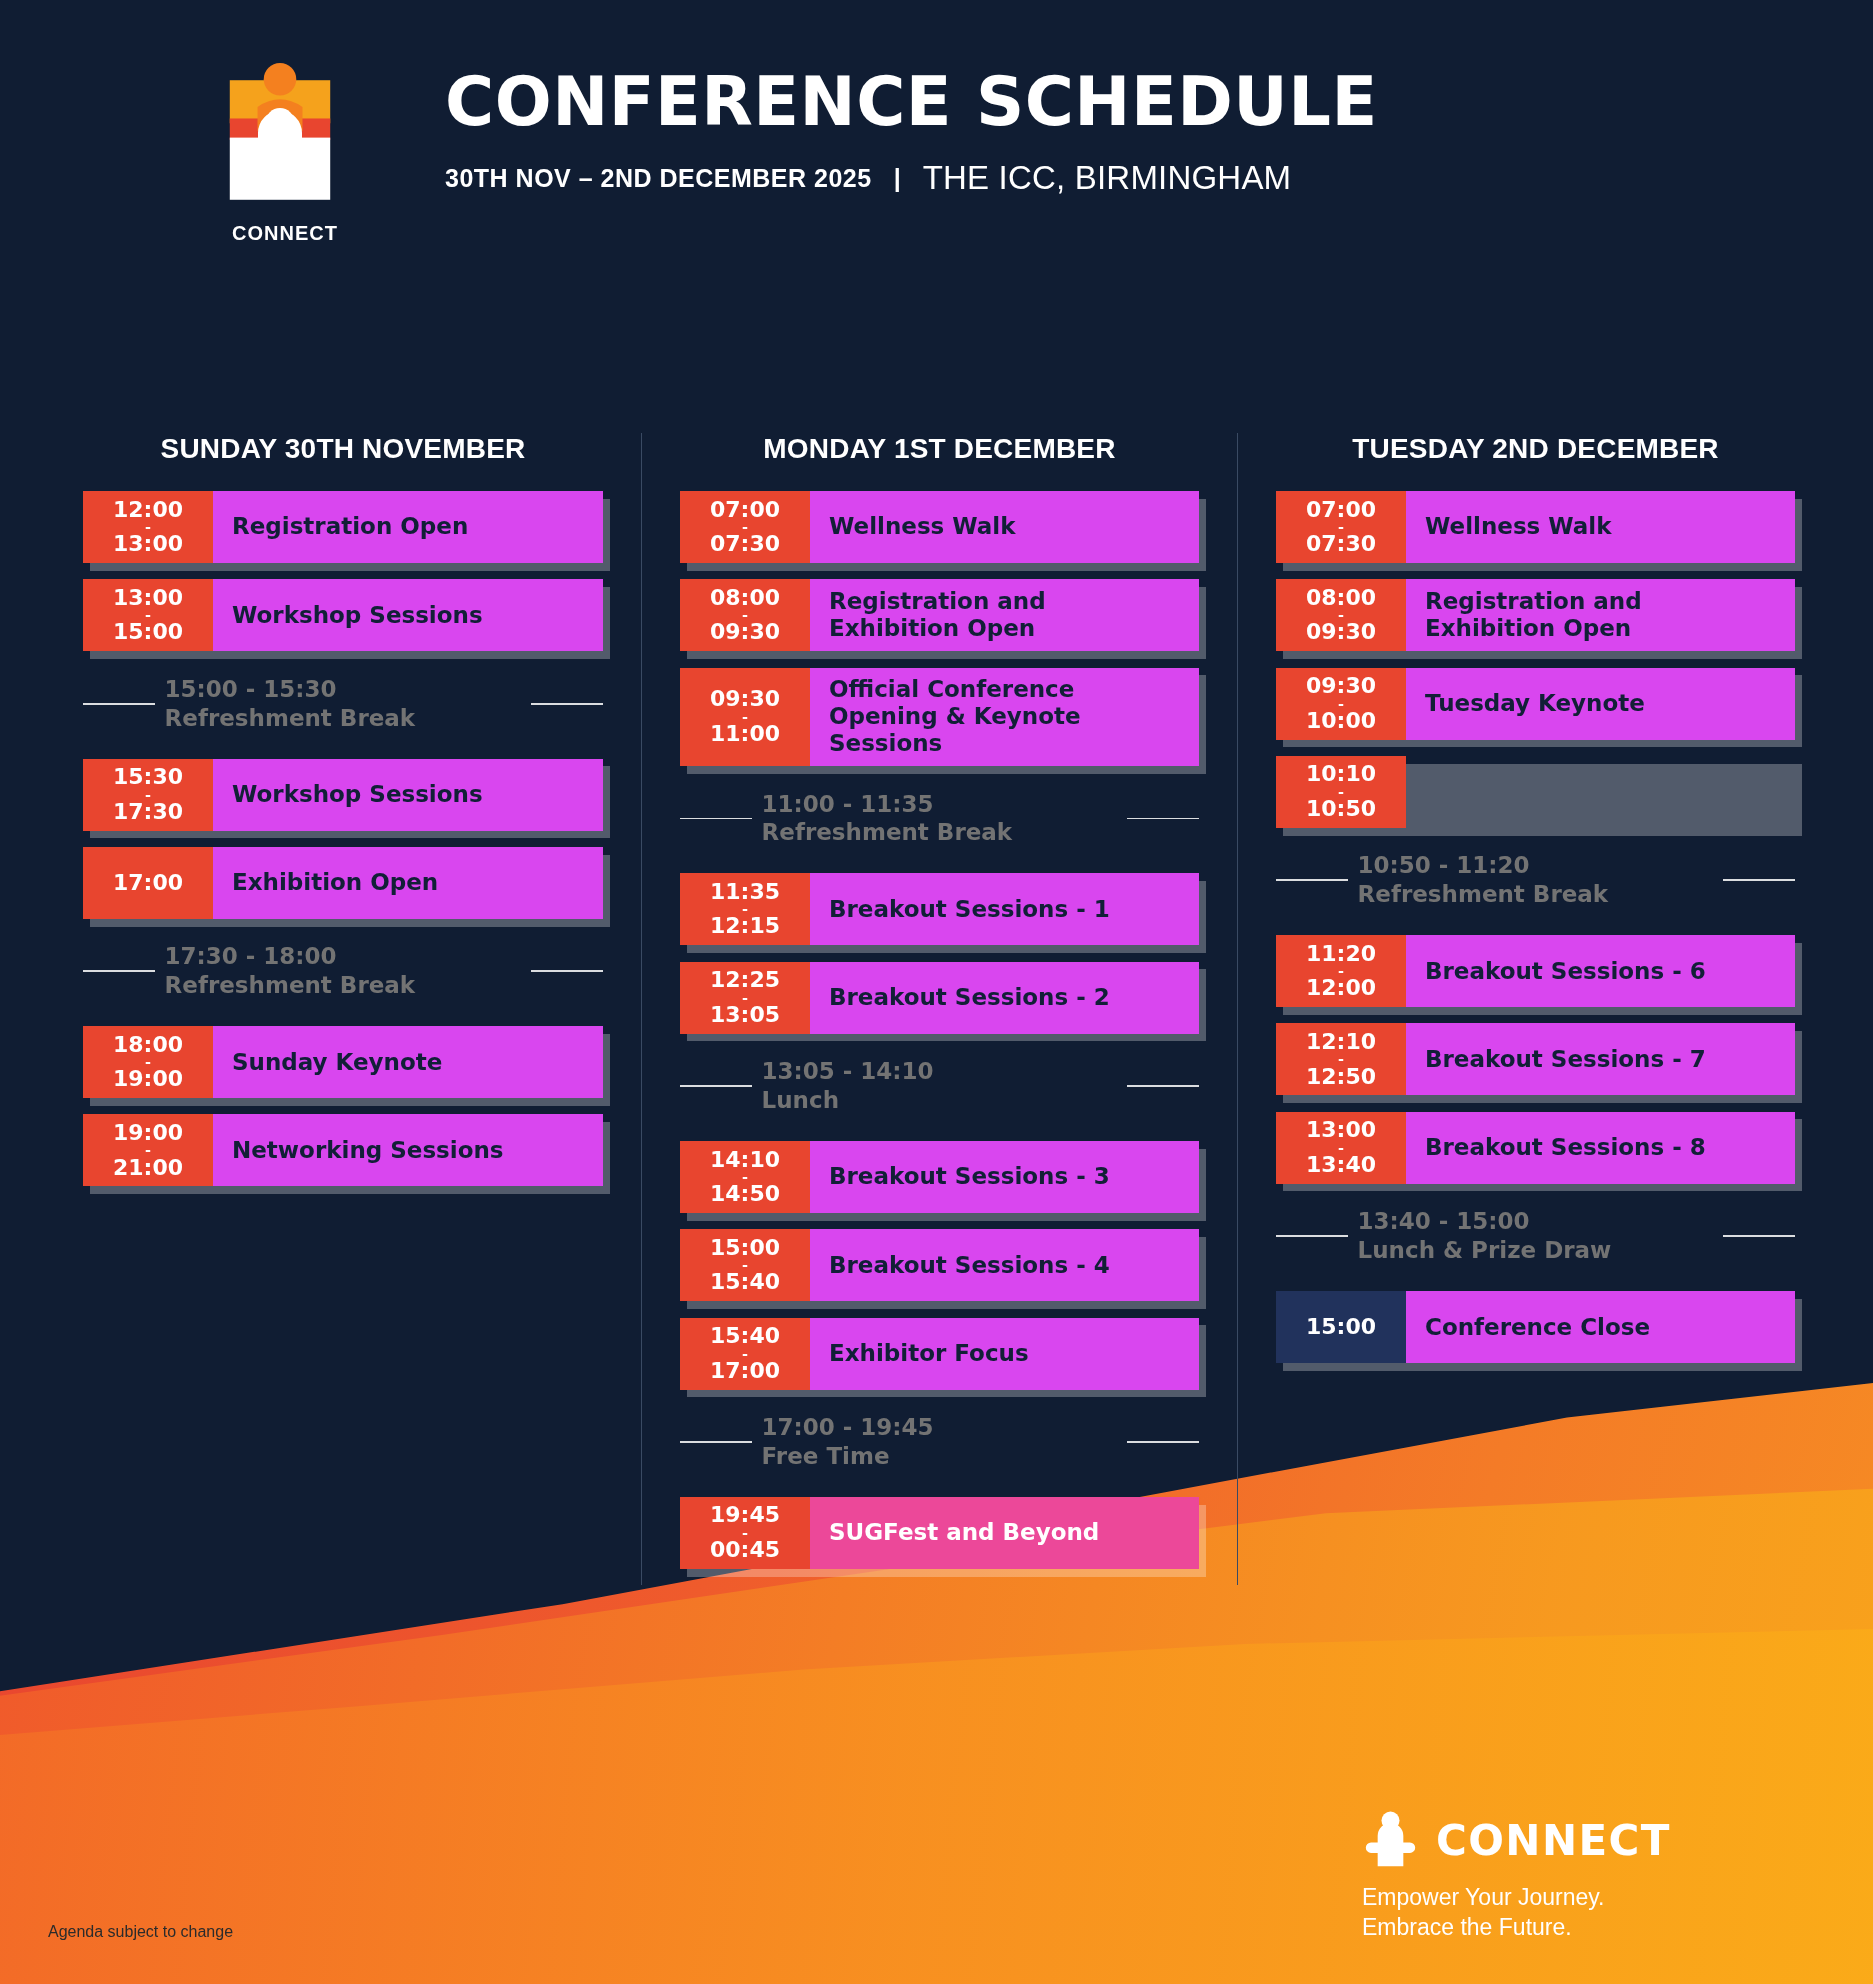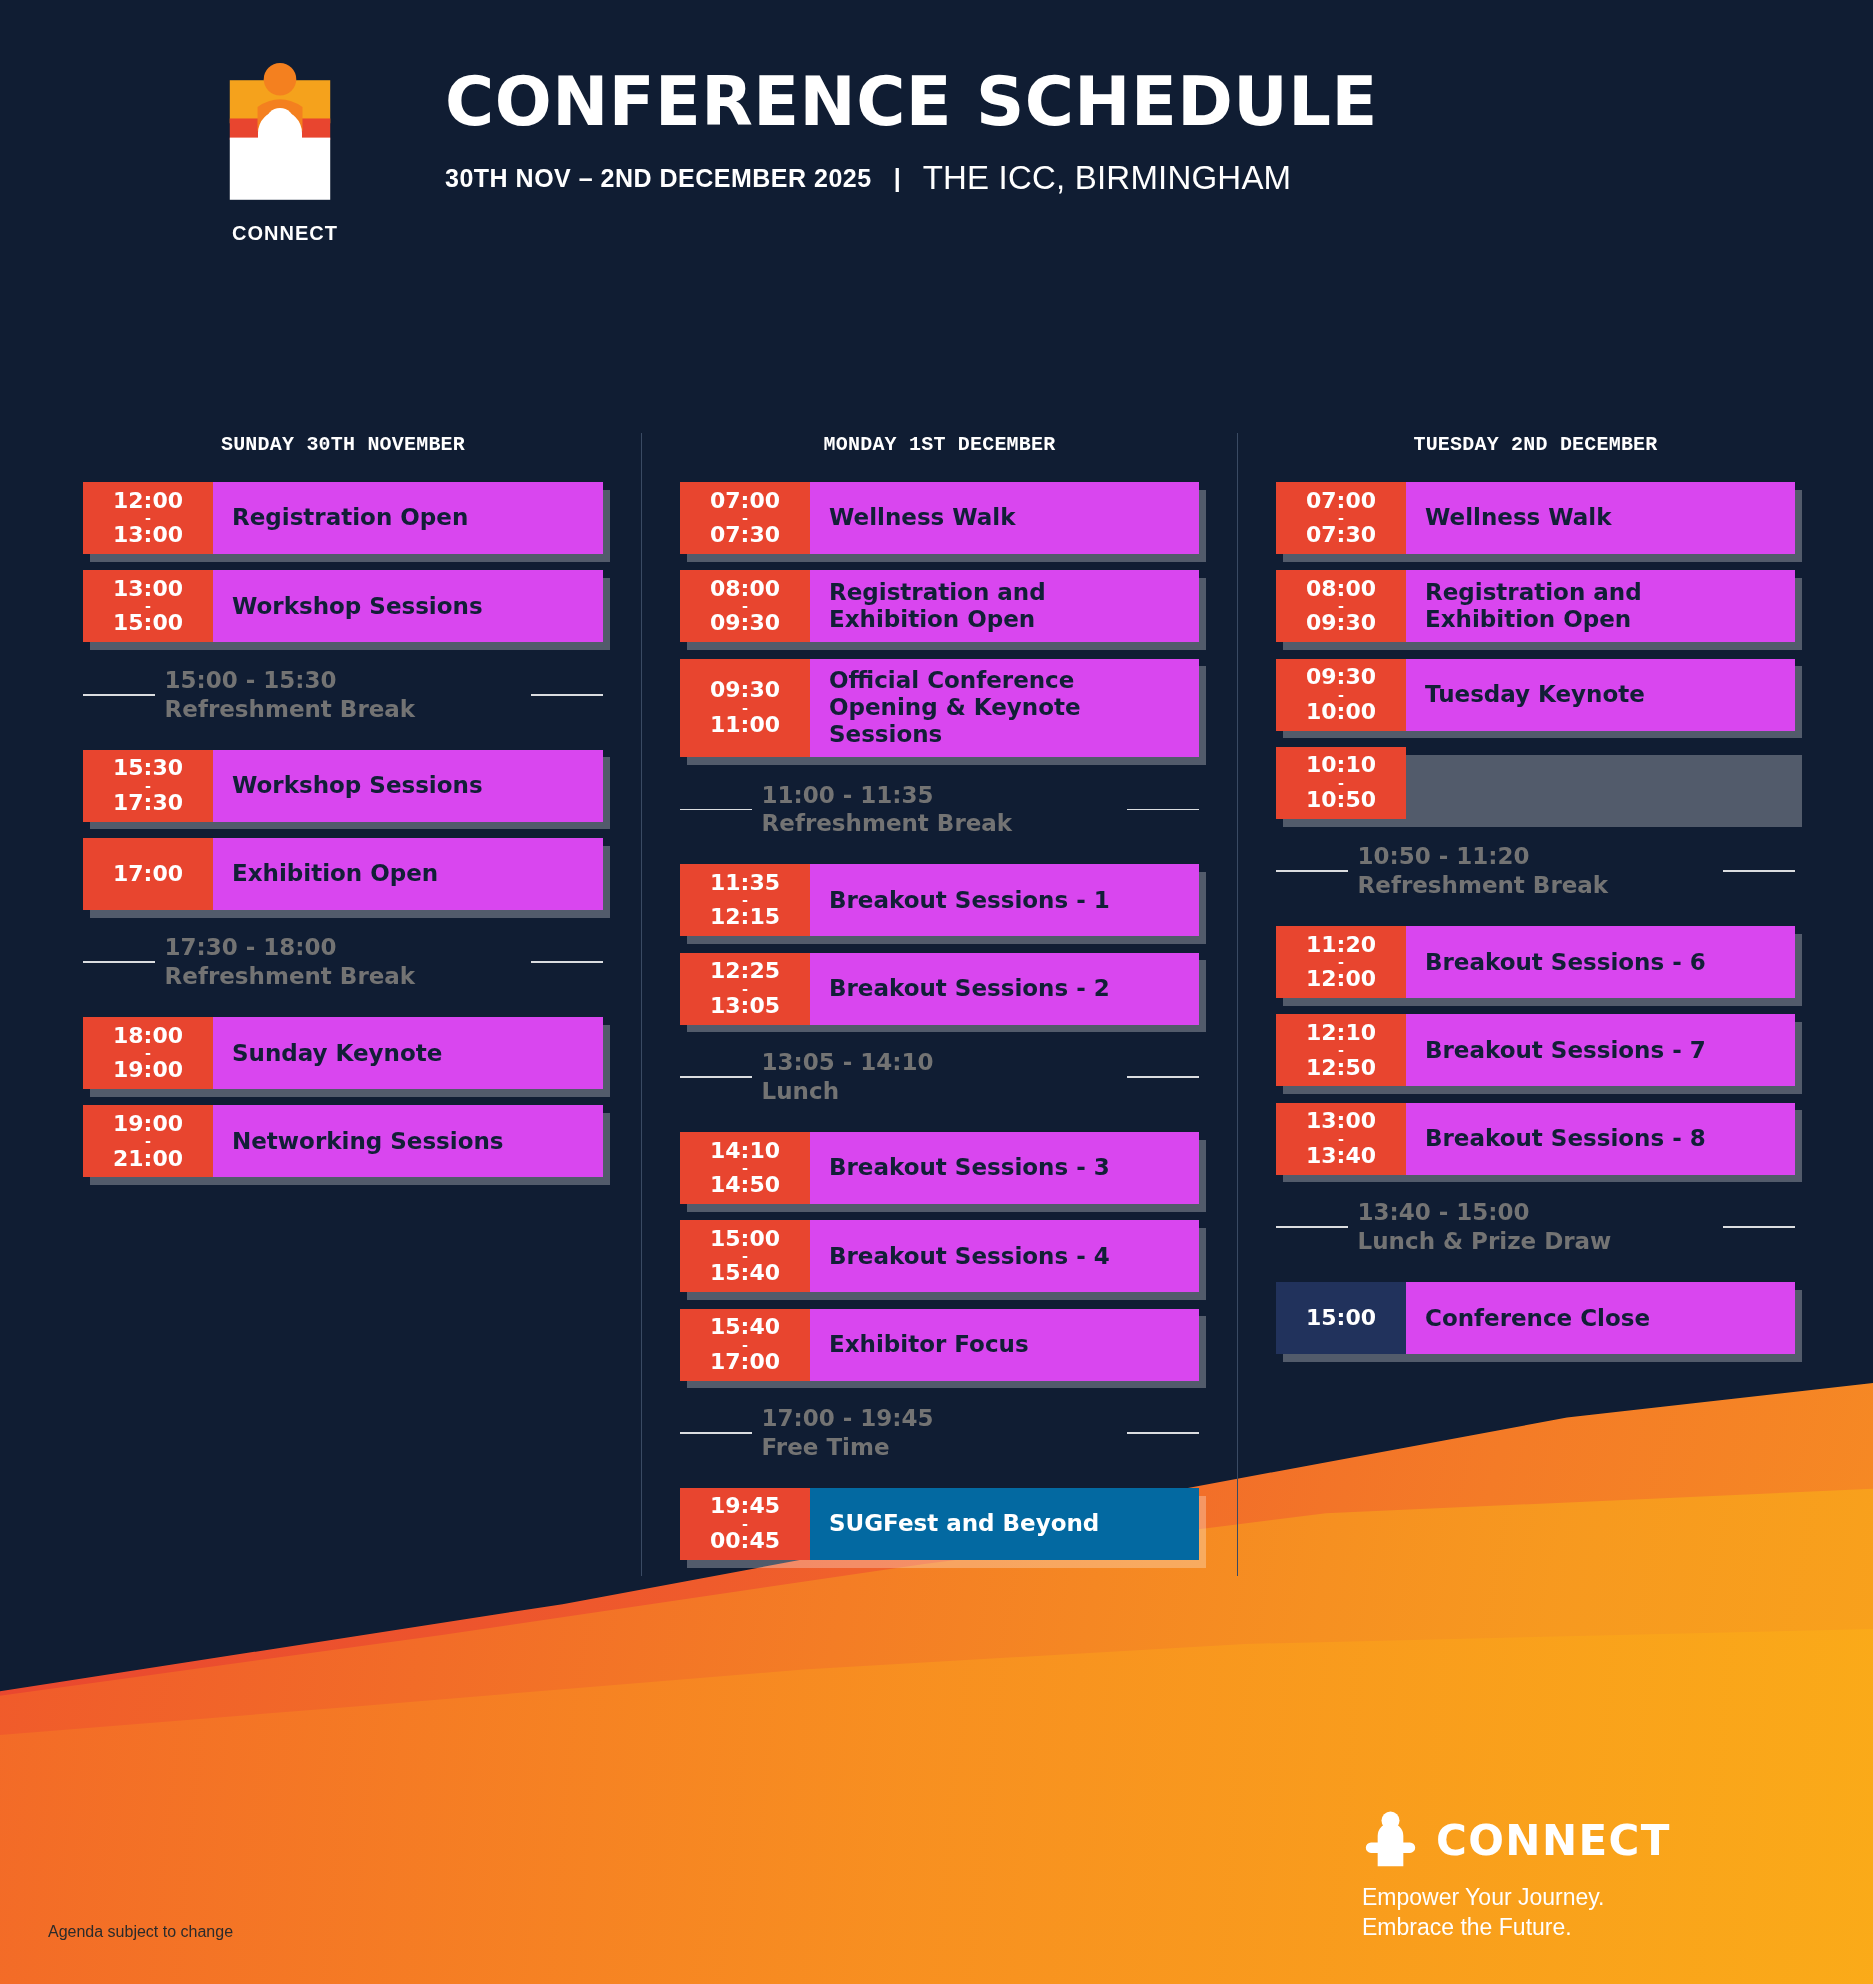--- a/index.html
+++ b/index.html
@@ -114,26 +114,26 @@
     display: flex;
   }
   .col {
     width: 596px;
     padding: 0 38px;
     position: relative;
   }
   .col + .col { border-left: 1.4px solid #3a4a63; }
   .col-title {
     color: #ffffff;
-    font-size: 20px;
+    font-size: 28px;
     font-weight: bold;
     letter-spacing: 0.2px;
     text-align: center;
     margin-bottom: 26px;
-    font-family: Liberation Mono, monospace;
+    font-family: Liberation Sans, sans-serif;
   }
 
   
   .row {
     position: relative;
     display: flex;
     margin-bottom: 16.3px;
     min-height: 72px;
   }
   .row .shadow {
@@ -172,21 +172,21 @@
     background: #d946ef;
     color: #121f37;
     font-size: 23px;
     font-weight: bold;
     display: flex;
     align-items: center;
     padding: 8.6px 19px;
     line-height: 1.18;
     font-family: "DejaVu Sans", sans-serif;
   }
-  .label.navy { background: #0369a1; color: #ffffff; }
+  .label.navy { background: #ec4899; color: #ffffff; }
 
   
   .break {
     display: flex;
     align-items: center;
     margin: 14.4px 0 19px 0;
     min-height: 72px;
   }
   .break .line {
     flex: 0 0 72px;

